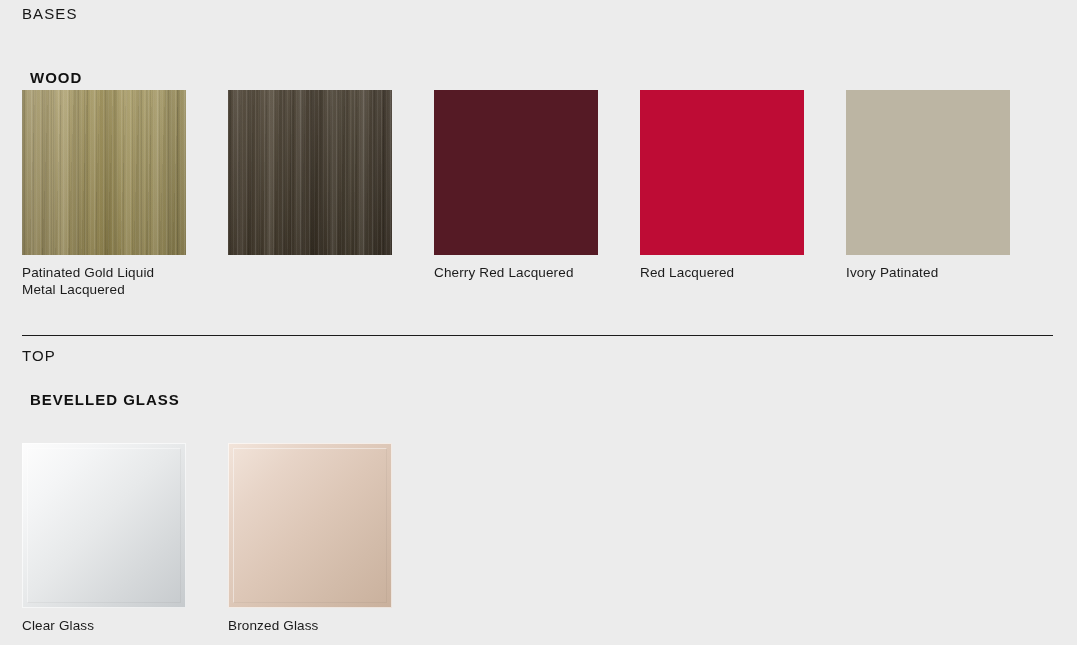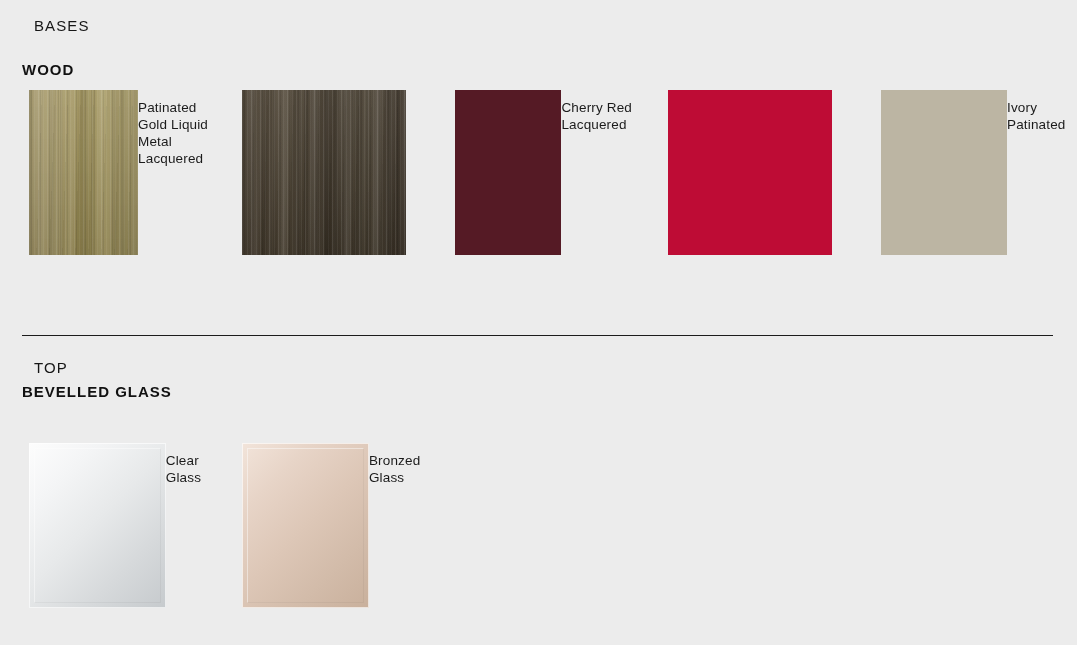--- a/index.html
+++ b/index.html
@@ -23,32 +23,32 @@
     box-sizing: border-box;
     padding: 0 22px;
   }
 
   
   .group-title {
     font-size: 15px;
     font-weight: 400;
     letter-spacing: 1.1px;
     color: #161616;
-    margin: 12px;
+    margin: 0;
     padding: 0;
     line-height: 1;
     position: absolute;
     left: 22px;
   }
   .section-title {
     font-size: 15px;
     font-weight: 700;
     letter-spacing: 1.0px;
     color: #111111;
-    margin: 0;
+    margin: 8px;
     padding: 0;
     line-height: 1;
     position: absolute;
     left: 22px;
   }
 
   #bases-title   { top: 6px; }
   #wood-title    { top: 62px; }
   #top-title     { top: 348px; }
   #bevel-title   { top: 384px; }
@@ -69,22 +69,21 @@
     left: 22px;
     display: flex;
     gap: 9px;
   }
   #wood-row  { top: 90px; }
   #glass-row { top: 443px; }
 
   .swatch-cell {
     width: 197px;
     display: flex;
-    flex-direction: row;
-    margin-left: 7px;
+    flex-direction: column;
   }
 
   .swatch-chip {
     width: 164px;
     height: 165px;
     position: relative;
     overflow: hidden;
     background-color: #cccccc;
   }
 
@@ -215,20 +214,21 @@
     </div>
 
 
     <div class="swatch-cell">
       <div class="swatch-chip chip-flat" style="background-color: rgb(85, 26, 37);"></div>
       <div class="swatch-label">Cherry Red Lacquered</div>
     </div>
 
     <div class="swatch-cell">
       <div class="swatch-chip chip-flat" style="background-color: rgb(190, 12, 53);"></div>
+      <div class="swatch-label">Red Lacquered</div>
     </div>
 
     <div class="swatch-cell">
       <div class="swatch-chip chip-flat" style="background-color: rgb(188, 181, 163);"></div>
       <div class="swatch-label">Ivory Patinated</div>
     </div>
 
   </div>
 
   <div class="divider" style="background: rgb(28, 28, 28);"></div>

